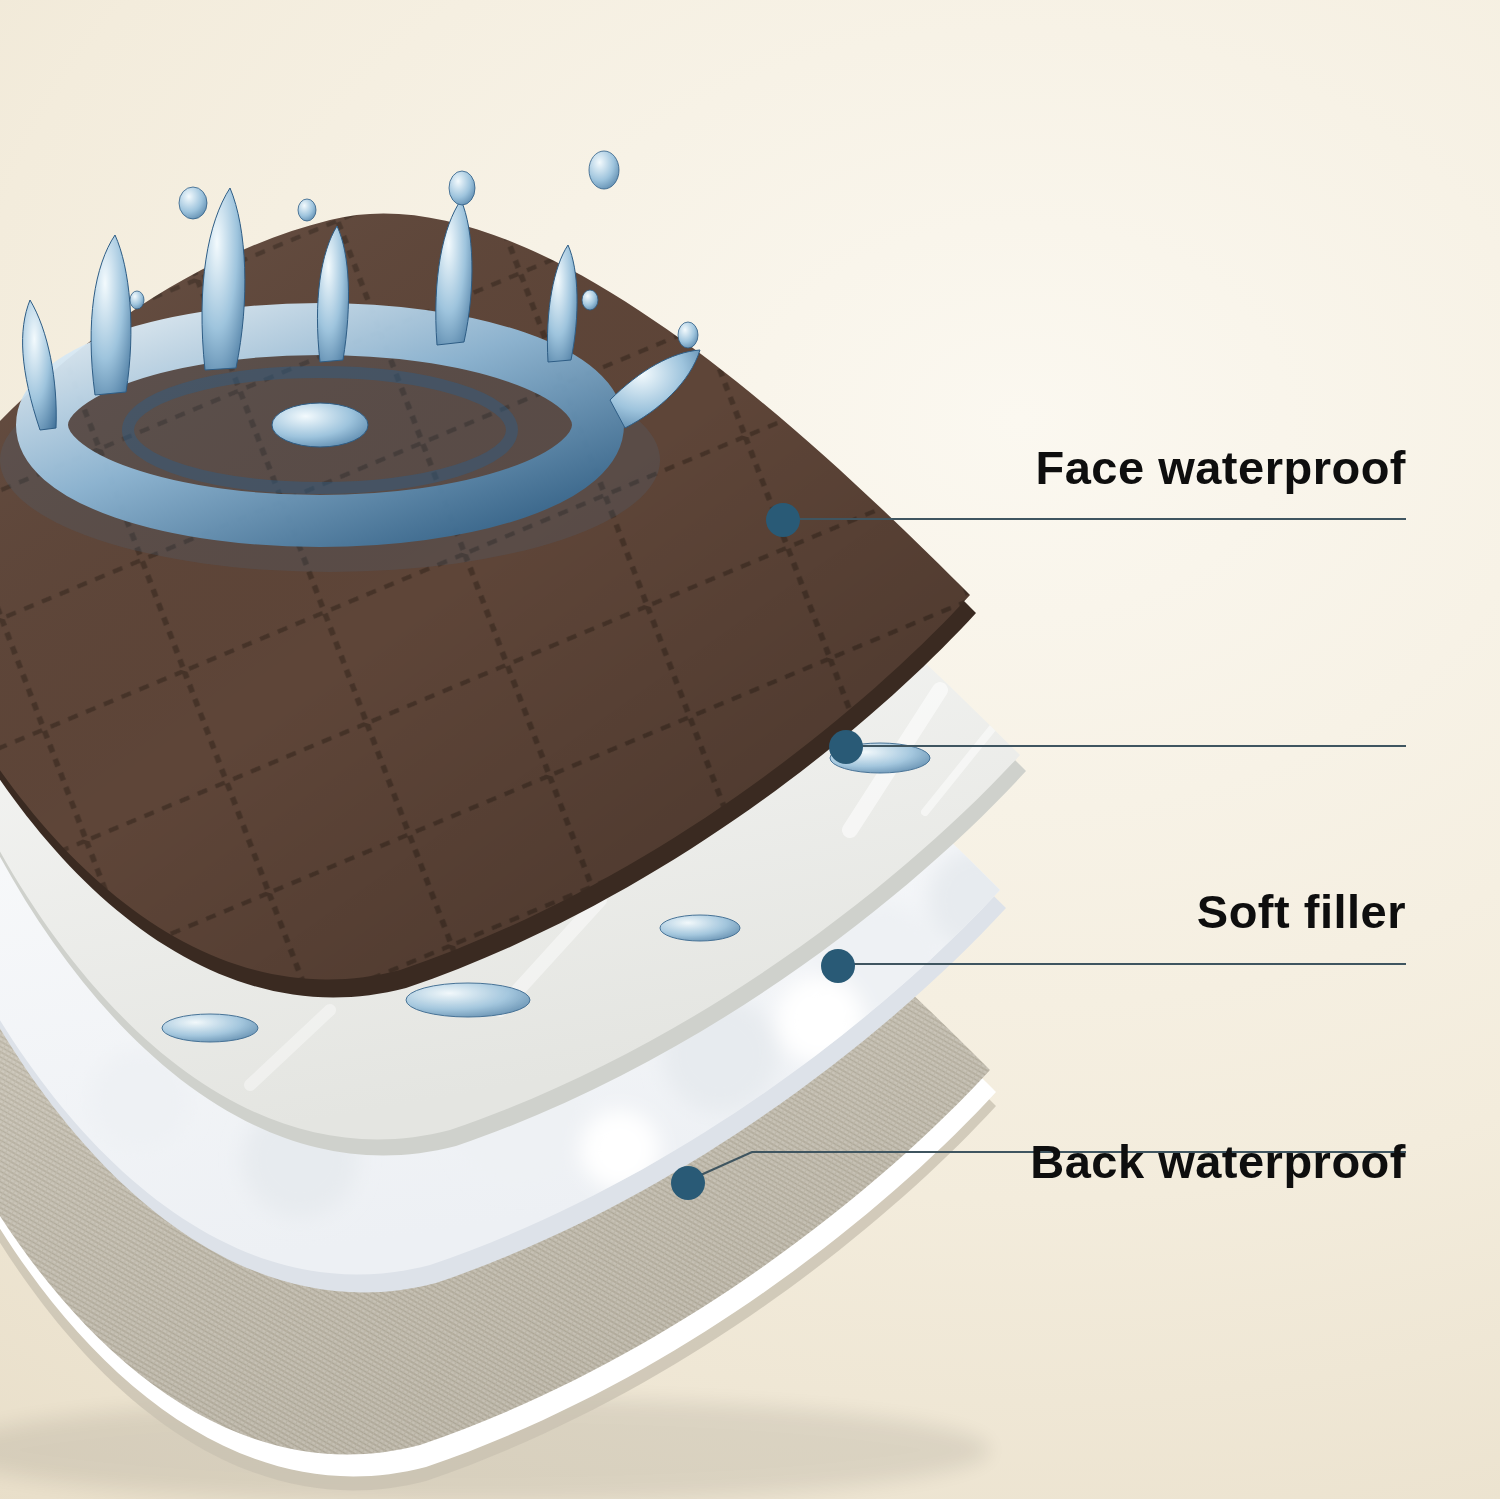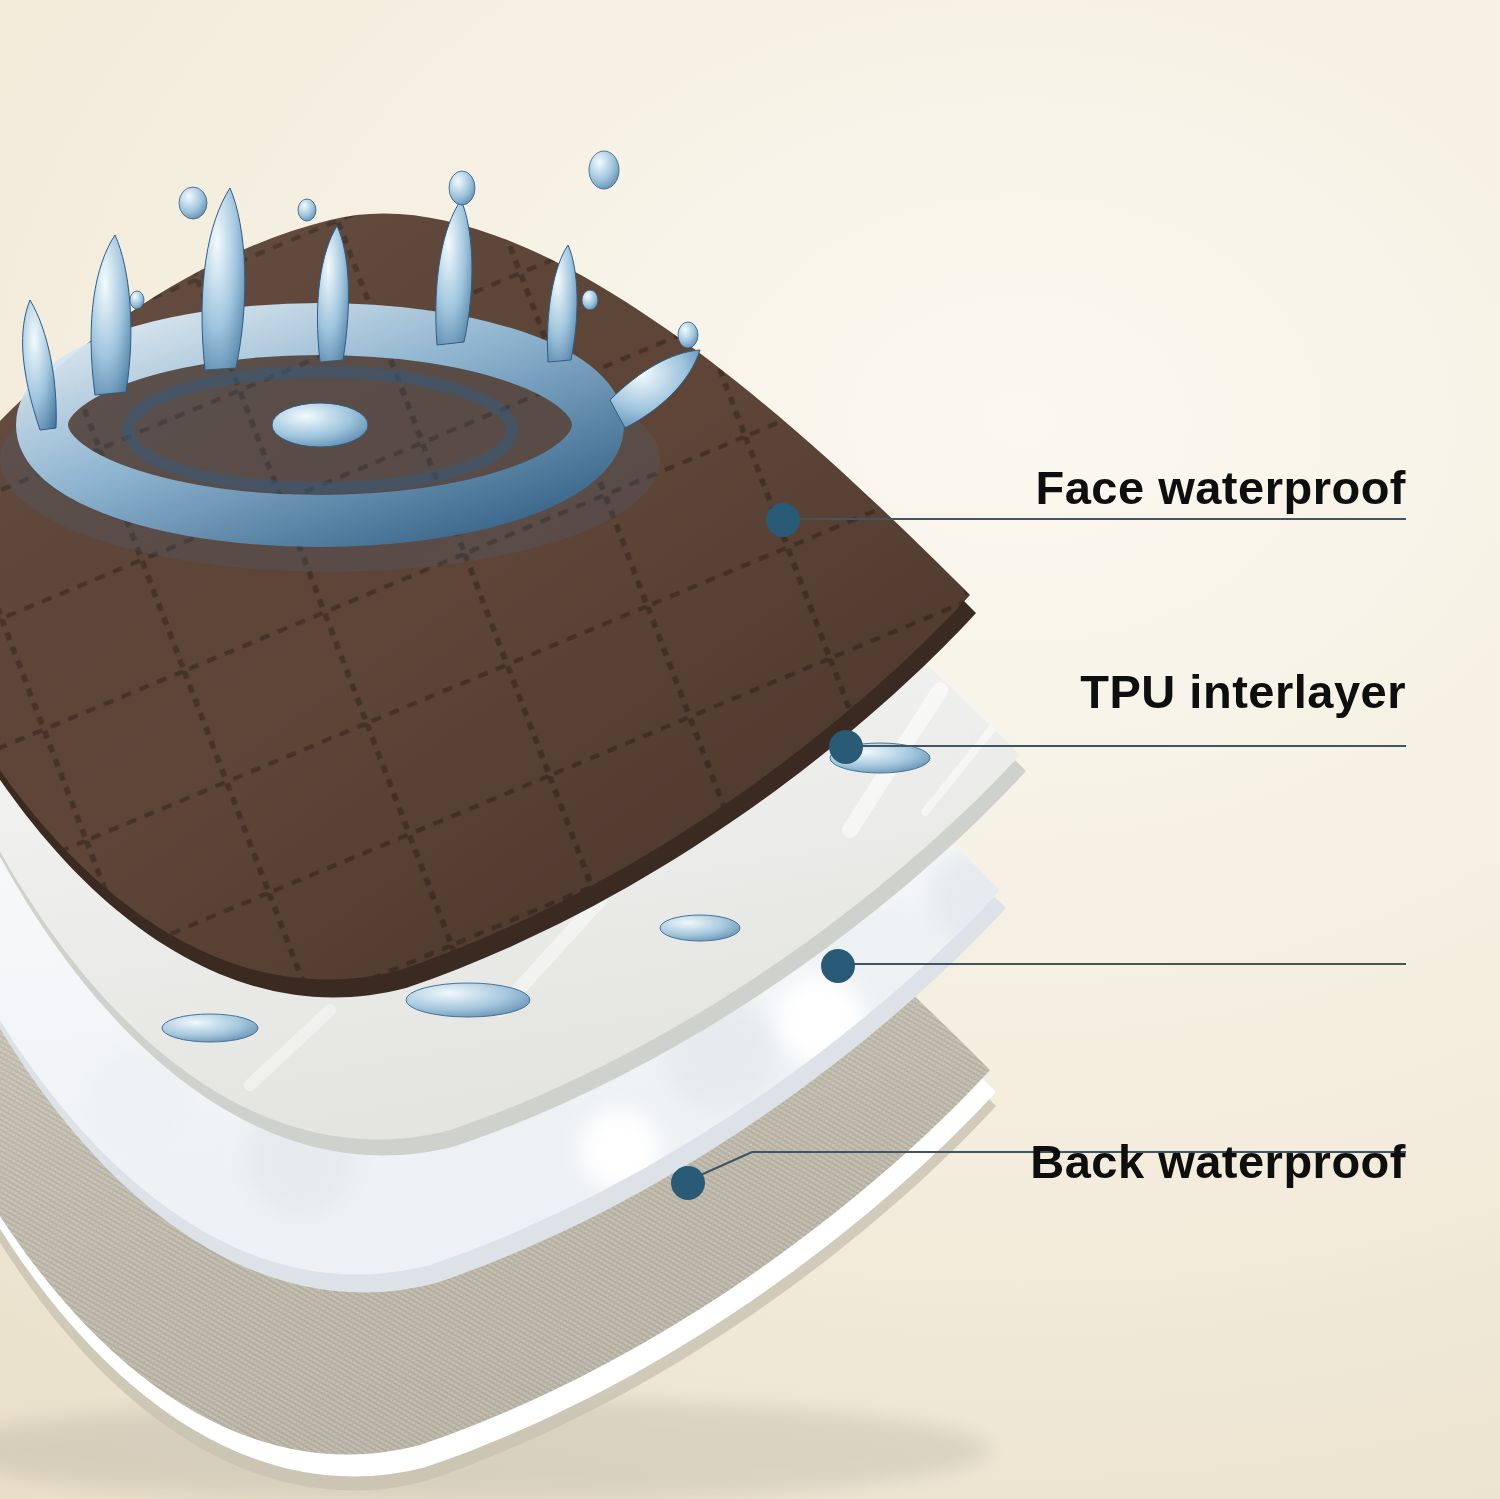--- a/index.html
+++ b/index.html
@@ -159,17 +159,17 @@
     <polyline points="694,1178 752,1152 1406,1152" fill="none"></polyline>
   </g>
   <g fill="#295a76">
     <circle cx="783" cy="520" r="17"></circle>
     <circle cx="846" cy="747" r="17"></circle>
     <circle cx="838" cy="966" r="17"></circle>
     <circle cx="688" cy="1183" r="17"></circle>
   </g>
 </svg>
 
-<div class="callout-label" style="top:464px">Face waterproof</div>
-<div class="callout-label" style="top:668px">TPU interlayer</div>
+<div class="callout-label" style="top:444px">Face waterproof</div>
+<div class="callout-label" style="top:888px">Soft filler</div>
 <div class="callout-label" style="top:1138px">Back waterproof</div>
 
 </div>
 
 </body></html>

